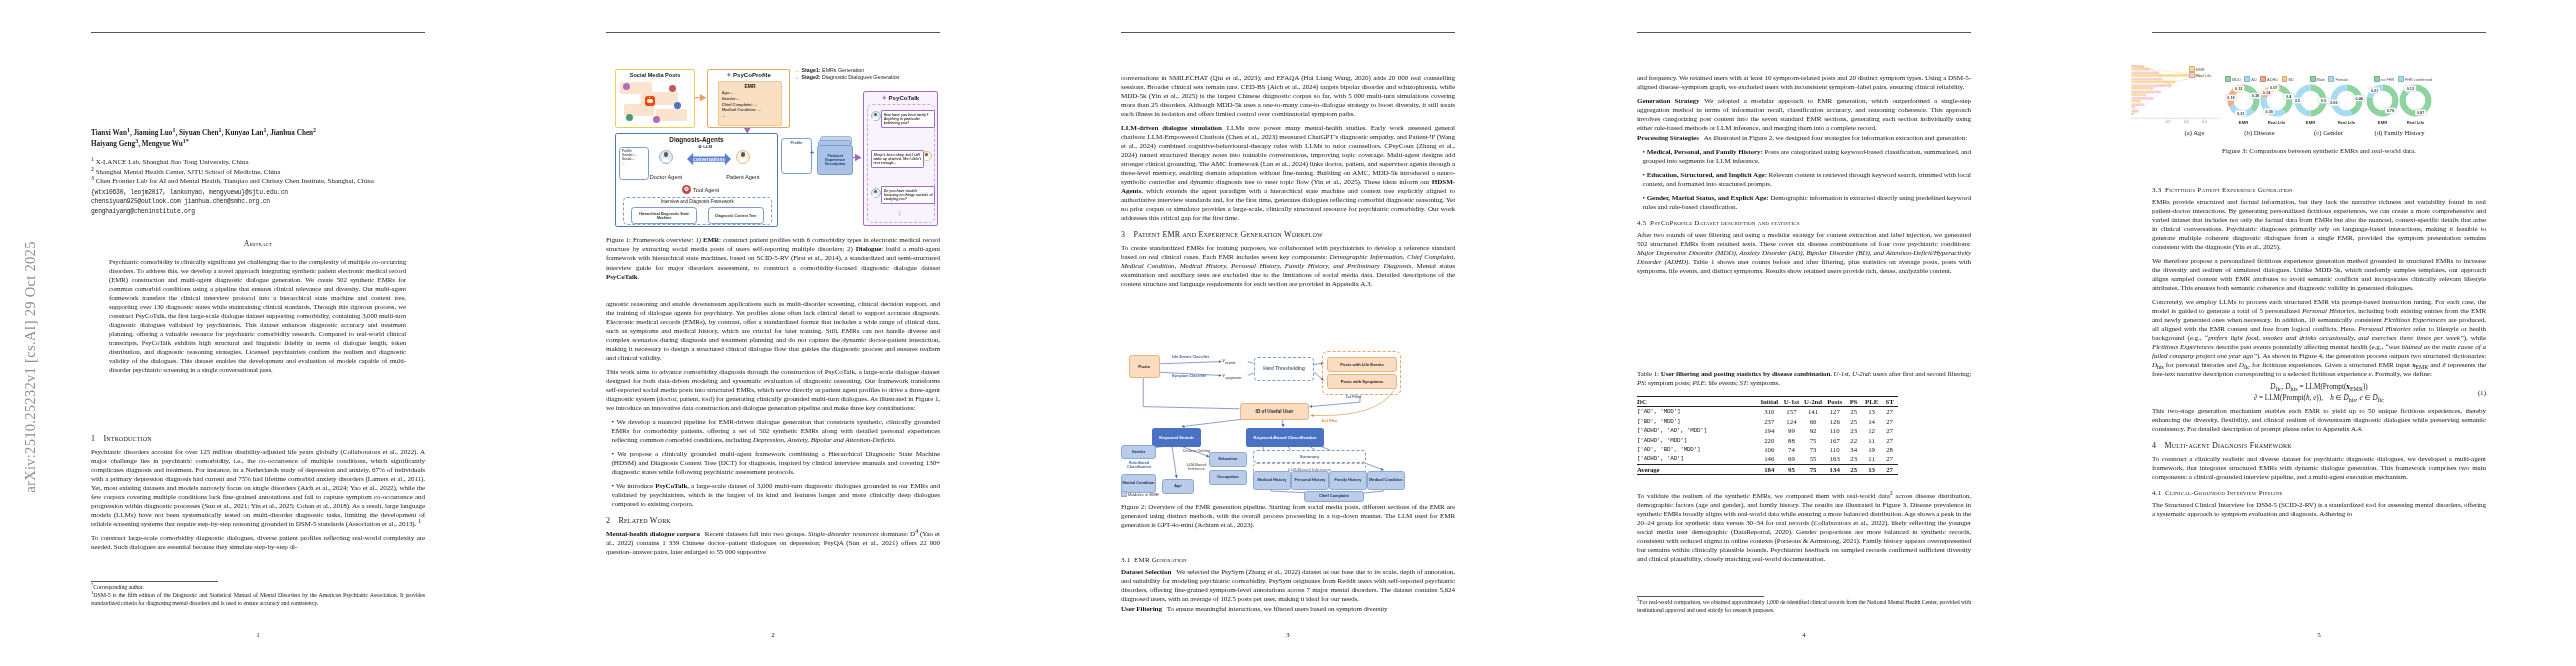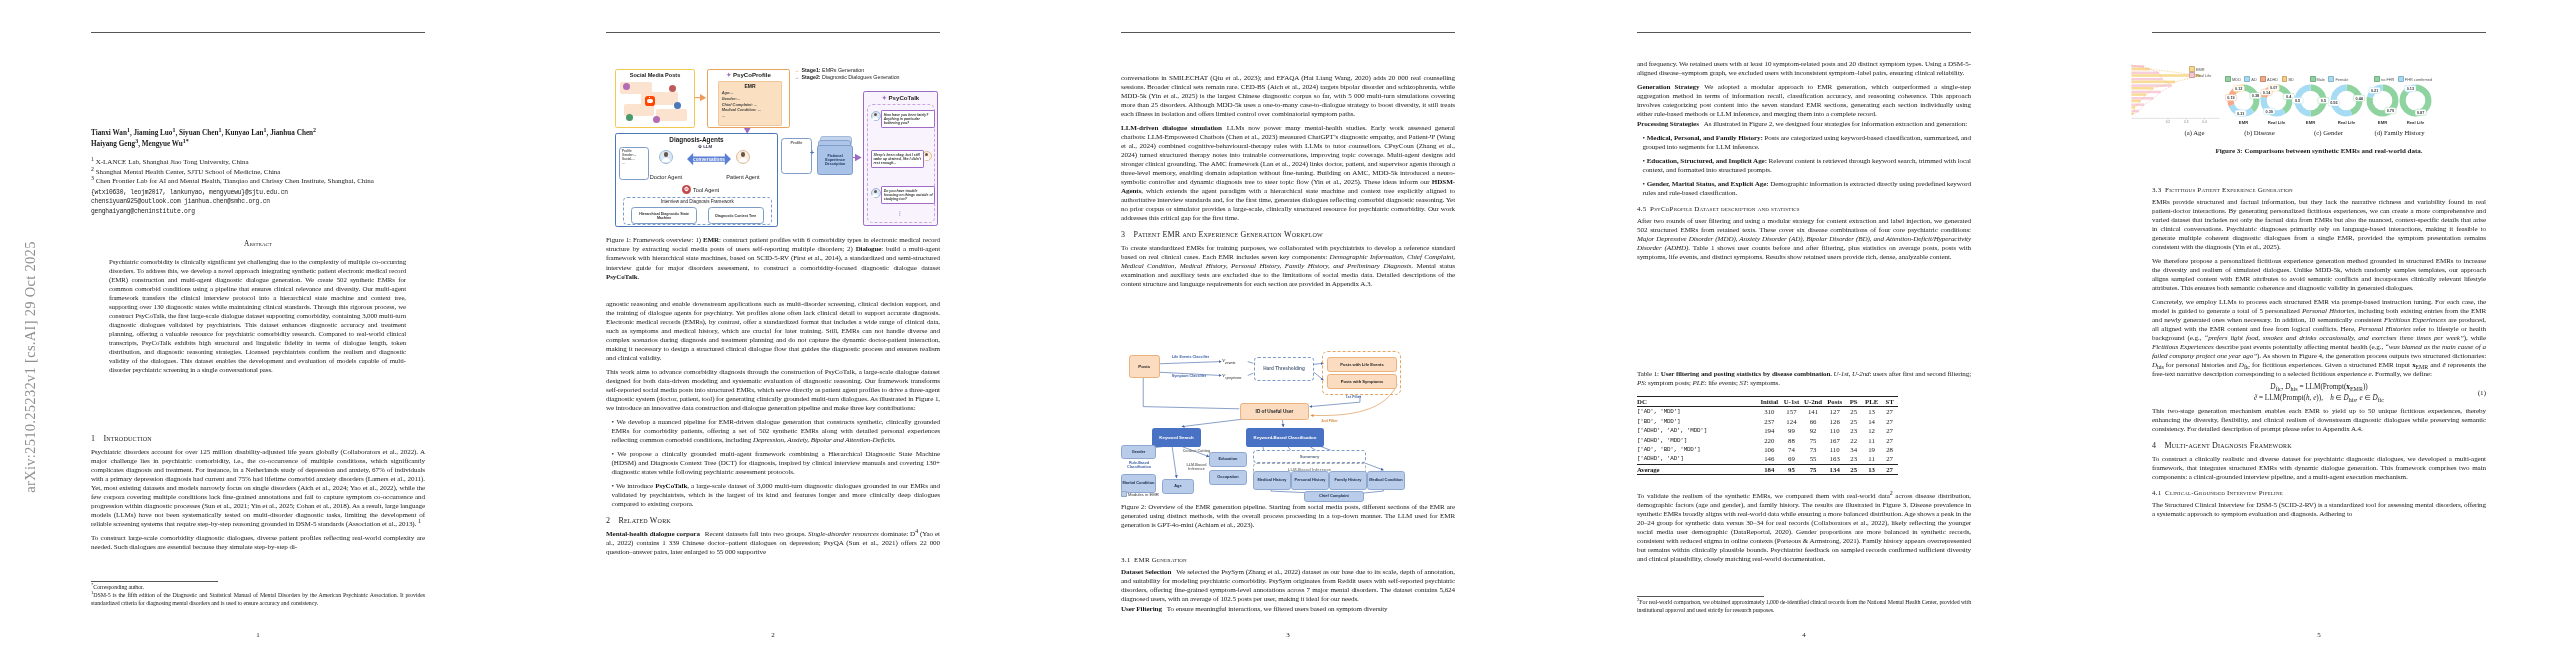--- a/index.html
+++ b/index.html
@@ -14,21 +14,21 @@
   .lead{margin-right:5px;}
   .h1{font-size:8px;font-variant:small-caps;letter-spacing:0.2px;margin:7.2px 0 5px 0;}
   .h2{font-size:7px;font-variant:small-caps;letter-spacing:0.2px;margin:6.7px 0 4.4px 0;}
   .title{font-size:11.4px;line-height:16px;font-variant:small-caps;letter-spacing:0.2px;}
   .auth{font-size:7.2px;font-weight:bold;line-height:10.6px;}
   .affil{font-size:7px;line-height:9.7px;}
   .mono{font-family:"Liberation Mono",monospace;font-size:6.3px;line-height:9.4px;letter-spacing:-0.2px;}
   .absheading{text-align:center;font-variant:small-caps;font-size:7.4px;}
   .abstract{font-size:6.9px;line-height:9px;text-align:justify;letter-spacing:-0.1px;}
   .cap{font-size:7px;line-height:9.2px;text-align:justify;letter-spacing:-0.1px;}
-  .capcenter{font-size:7px;text-align:center;font-weight:bold;}
+  .capcenter{font-size:7px;text-align:center;}
   .fn{font-size:5.9px;line-height:7.7px;text-align:justify;letter-spacing:-0.1px;margin:0;}
   .fnrule{border-top:0.6px solid #555;width:127px;height:0;margin-bottom:2.2px;}
   .pagenum{position:absolute;left:91px;width:334px;top:631px;text-align:center;font-size:7px;}
   .stamp{position:absolute;left:22px;top:584px;width:434px;text-align:center;color:#8f8f8f;
          font-size:14.5px;transform:rotate(-90deg);transform-origin:0 0;letter-spacing:0.3px;}
   .sf{font-family:"Liberation Sans",sans-serif;}
   sub,sup{line-height:0;}
   
   .f1box{position:absolute;border-radius:2.2px;background:#fff;}
   .f1title{font-family:"Liberation Sans",sans-serif;font-weight:bold;text-align:center;}
@@ -327,21 +327,21 @@
   <div class="tb" style="top:540px">
     <div class="h2" style="margin-top:16px">3.1 EMR Generation</div>
     <p class="p" style="margin-bottom:1.1px"><b class="lead">Dataset Selection</b><span>We selected the PsySym (Zhang et al., 2022) dataset as our base due to its scale, depth of annotation, and suitability for modeling psychiatric comorbidity. PsySym originates from Reddit users with self-reported psychiatric disorders, offering fine-grained symptom-level annotations across 7 major mental disorders.  The dataset contains 5,624 diagnosed users, with an average of 102.5 posts per user, making it ideal for our needs.</span></p>
     <p class="p"><b class="lead">User Filtering</b><span>To ensure meaningful interactions, we filtered users based on symptom diversity</span></p>
   </div>
   <div class="pagenum">3</div>
 </div>
 
 <div class="page" style="left:1546px">
   <div class="hrule"></div>
-  <div class="tb" style="top:60px">
+  <div class="tb" style="top:74px">
     <p class="p">and frequency.  We retained users with at least 10 symptom-related posts and 20 distinct symptom types.  Using a DSM-5-aligned disease–symptom graph, we excluded users with inconsistent symptom–label pairs, ensuring clinical reliability.</p>
     <p class="p" style="margin-bottom:1.1px"><b class="lead">Generation Strategy</b><span>We adopted a modular approach to EMR generation, which outperformed a single-step aggregation method in terms of information recall, classification accuracy, and reasoning coherence.  This approach involves categorizing post content into the seven standard EMR sections, generating each section individually using either rule-based methods or LLM inference, and merging them into a complete record.</span></p>
     <p class="p"><b class="lead">Processing Strategies</b><span>As illustrated in Figure 2, we designed four strategies for information extraction and generation:</span></p>
     <p class="p" style="padding-left:5.6px">• <b>Medical, Personal, and Family History:</b> Posts are categorized using keyword-based classification, summarized, and grouped into segments for LLM inference.</p>
     <p class="p" style="padding-left:5.6px">• <b>Education, Structured, and Implicit Age:</b> Relevant content is retrieved through keyword search, trimmed with local context, and formatted into structured prompts.</p>
     <p class="p" style="padding-left:5.6px">• <b>Gender, Marital Status, and Explicit Age:</b> Demographic information is extracted directly using predefined keyword rules and rule-based classification.</p>
     <div class="h2">4.5 PsyCoProfile Dataset description and statistics</div>
     <p class="p">After two rounds of user filtering and using a modular strategy for content extraction and label injection, we generated 502 structured EMRs from retained texts. These cover six disease combinations of four core psychiatric conditions: <i>Major Depressive Disorder (MDD), Anxiety Disorder (AD), Bipolar Disorder (BD), and Attention-Deficit/Hyperactivity Disorder (ADHD)</i>. Table 1 shows user counts before and after filtering, plus statistics on average posts, posts with symptoms, life events, and distinct symptoms. Results show retained users provide rich, dense, analyzable content.</p>
   </div>
 

